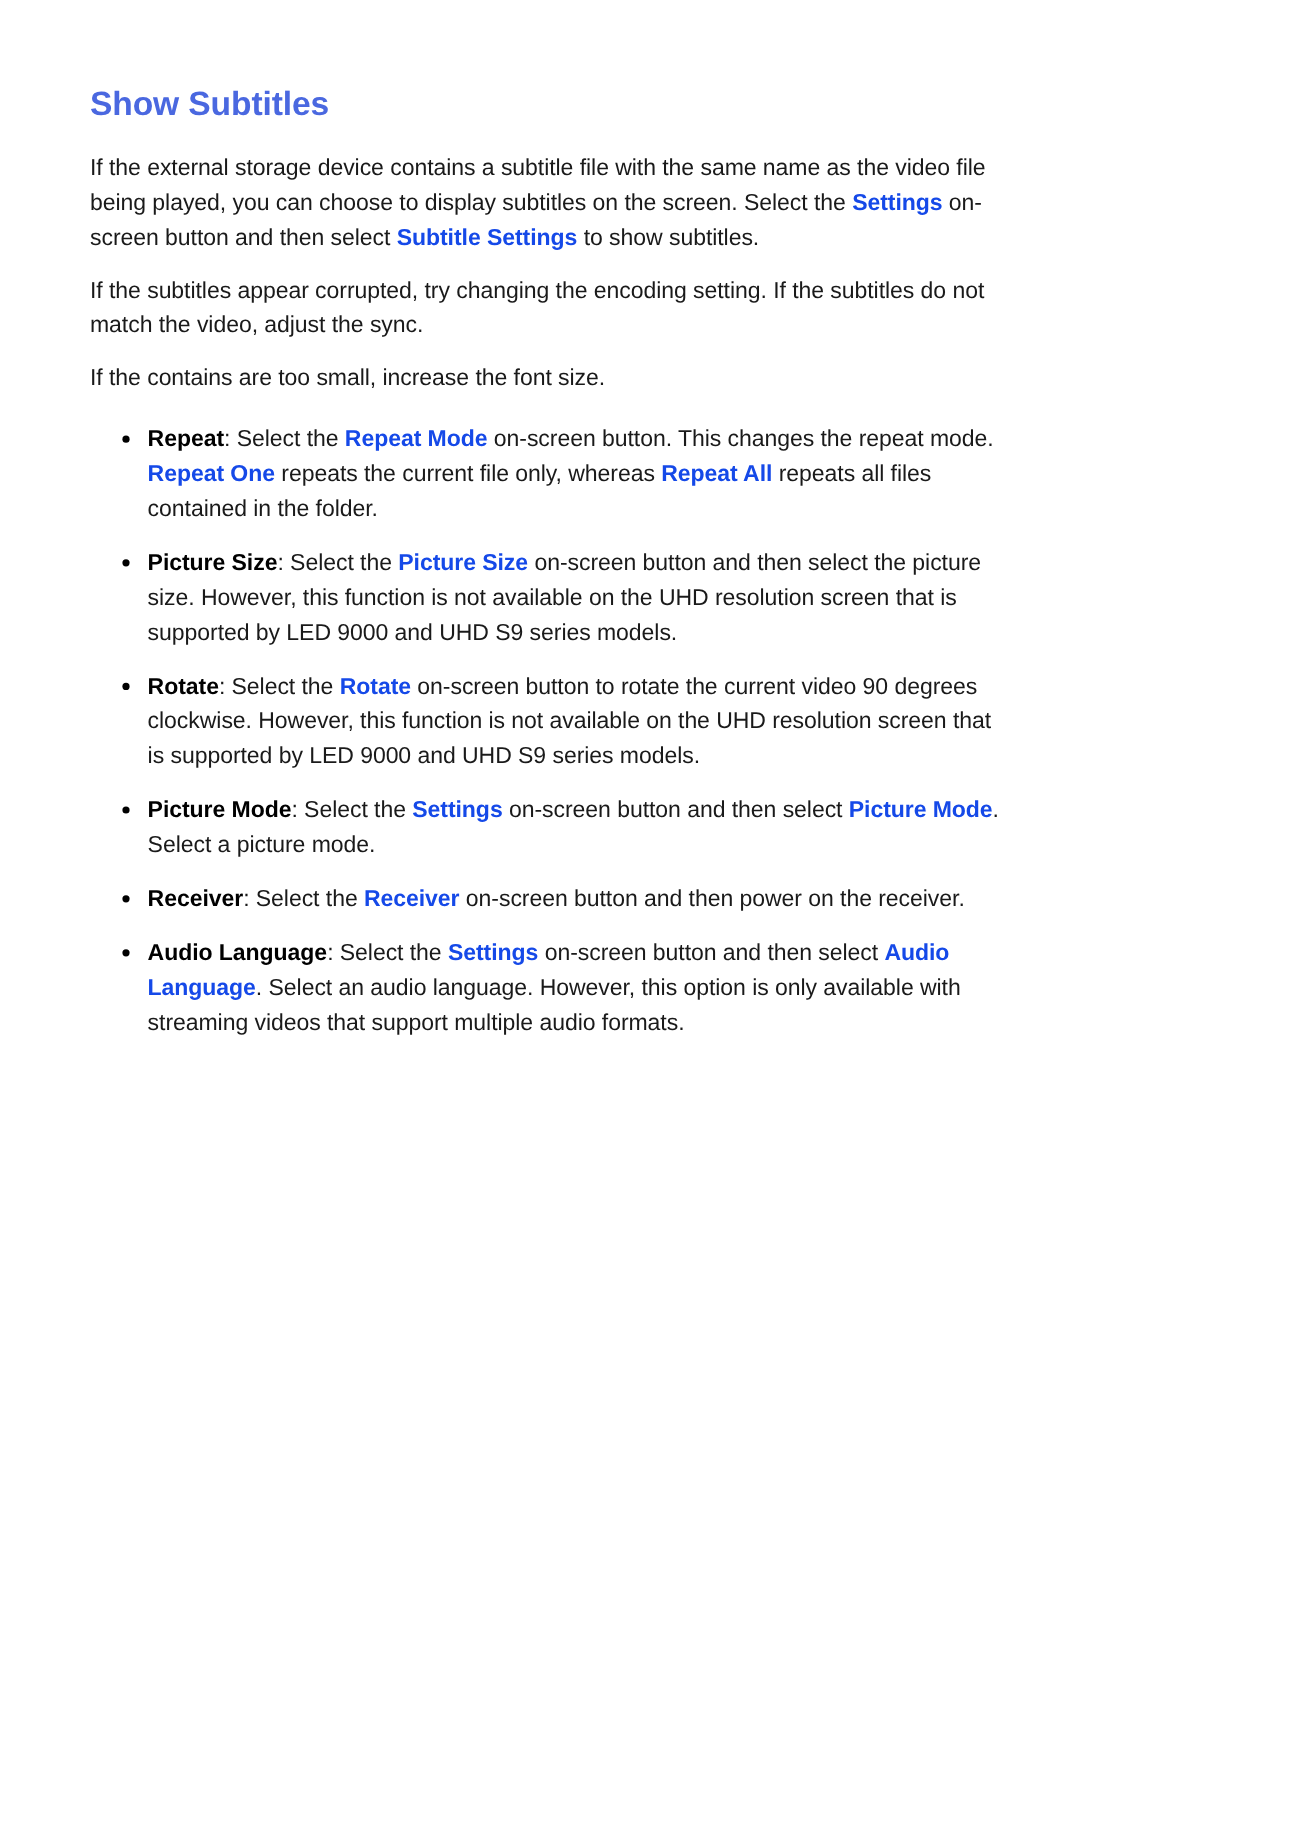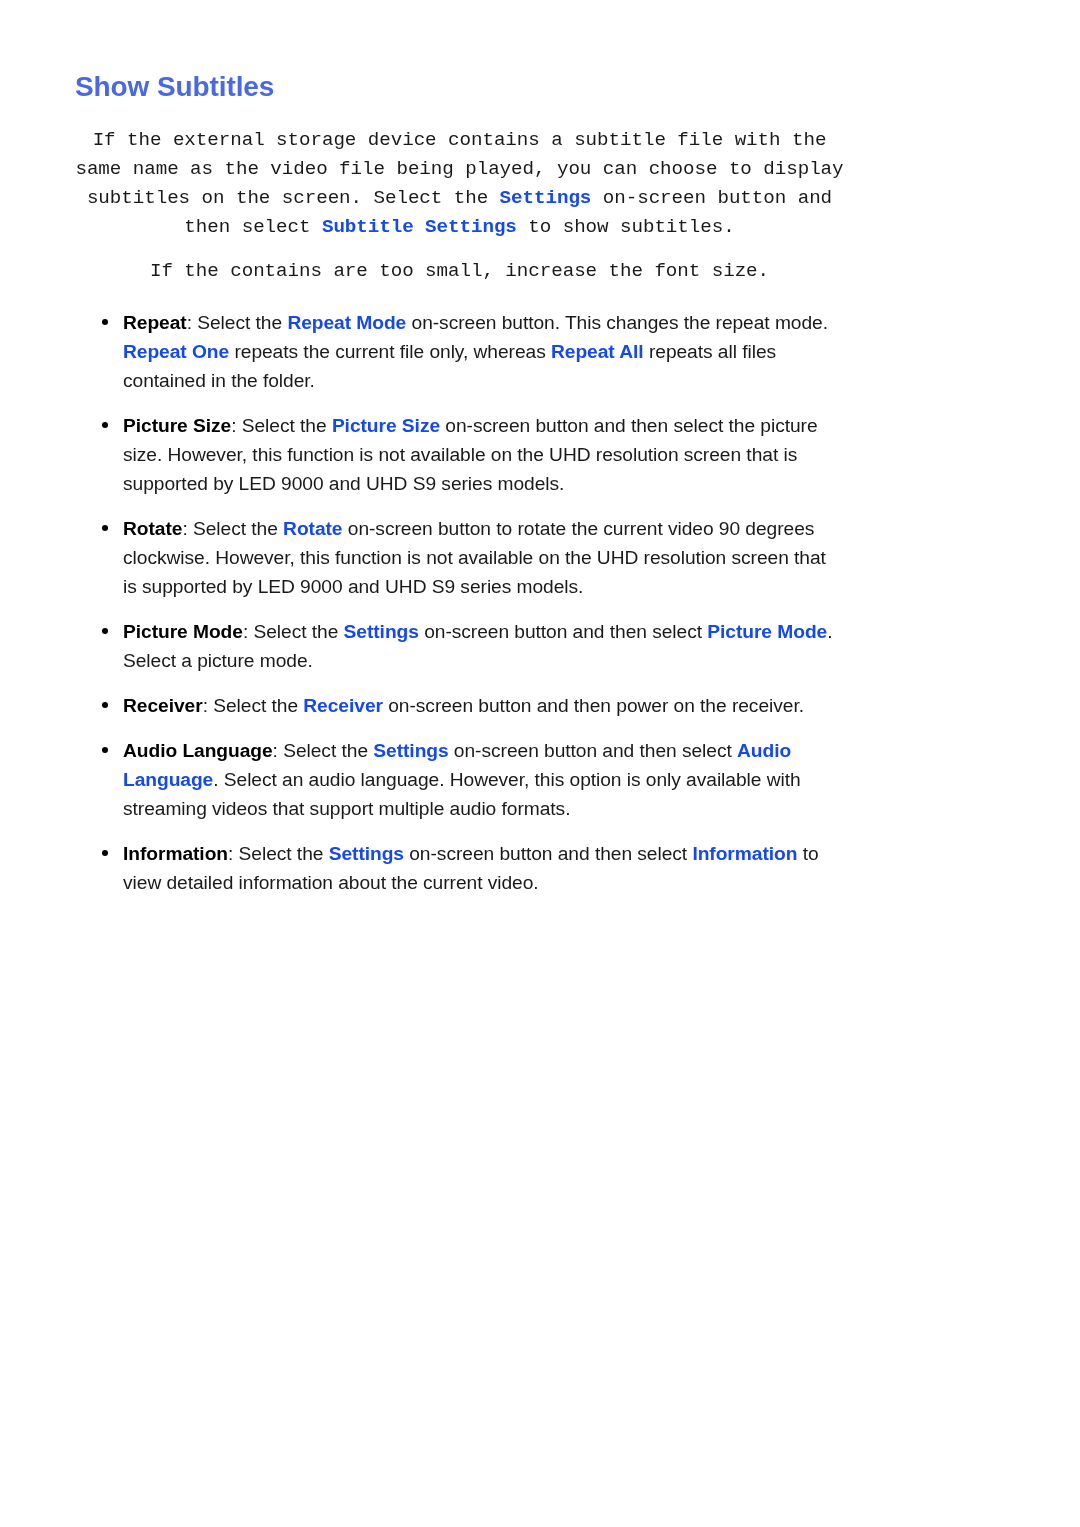--- a/index.html
+++ b/index.html
@@ -39,24 +39,23 @@
   }
 
   #heading-show-subtitles { padding-top: 70px; }
   #heading-additional    { padding-top: 50px; }
 
   p.body-para {
     font-size: 19.2px;
     line-height: 29px;
     margin: 0;
     color: #1a1a1a;
-    text-align: center;
+    text-align: left;
     max-width: 912px;
     letter-spacing: -0.05px;
-    font-family: Liberation Mono, monospace;
   }
 
   #para-intro   { margin-top: 22px; }
   #para-corrupt { margin-top: 15px; }
   #para-small   { margin-top: 15px; }
 
   ul.bullet-list {
     list-style: none;
     margin: 3px;
     padding: 0;
@@ -91,20 +90,21 @@
 </style>
 </head>
 <body>
 
 <div class="page">
 
   <h1 class="section-heading" id="heading-show-subtitles">Show Subtitles</h1>
 
   <p class="body-para" id="para-intro"><span>If the external storage device contains a subtitle file with the same name as the video file being played, you can choose to display subtitles on the screen. Select the </span><span class="lnk">Settings</span><span> on-screen button and then select </span><span class="lnk">Subtitle Settings</span><span> to show subtitles.</span></p>
 
+  <p class="body-para" id="para-corrupt">If the subtitles appear corrupted, try changing the encoding setting. If the subtitles do not match the video, adjust the sync.</p>
 
   <p class="body-para" id="para-small">If the contains are too small, increase the font size.</p>
 
 
   <ul class="bullet-list">
 
     <li class="bullet-item">
       <span class="bullet-dot"></span><span class="term">Repeat</span><span>: Select the </span><span class="lnk">Repeat Mode</span><span> on-screen button. This changes the repeat mode. </span><span class="lnk">Repeat One</span><span> repeats the current file only, whereas </span><span class="lnk">Repeat All</span><span> repeats all files contained in the folder.</span>
     </li>
 
@@ -122,19 +122,16 @@
 
     <li class="bullet-item">
       <span class="bullet-dot"></span><span class="term">Receiver</span><span>: Select the </span><span class="lnk">Receiver</span><span> on-screen button and then power on the receiver.</span>
     </li>
 
 
     <li class="bullet-item">
       <span class="bullet-dot"></span><span class="term">Audio Language</span><span>: Select the </span><span class="lnk">Settings</span><span> on-screen button and then select </span><span class="lnk">Audio Language</span><span>. Select an audio language. However, this option is only available with streaming videos that support multiple audio formats.</span>
     </li>
 
-    <li class="bullet-item">
-      <span class="bullet-dot"></span><span class="term">Information</span><span>: Select the </span><span class="lnk">Settings</span><span> on-screen button and then select </span><span class="lnk">Information</span><span> to view detailed information about the current video.</span>
-    </li>
 
   </ul>
 
 </div>
 
 </body></html>

